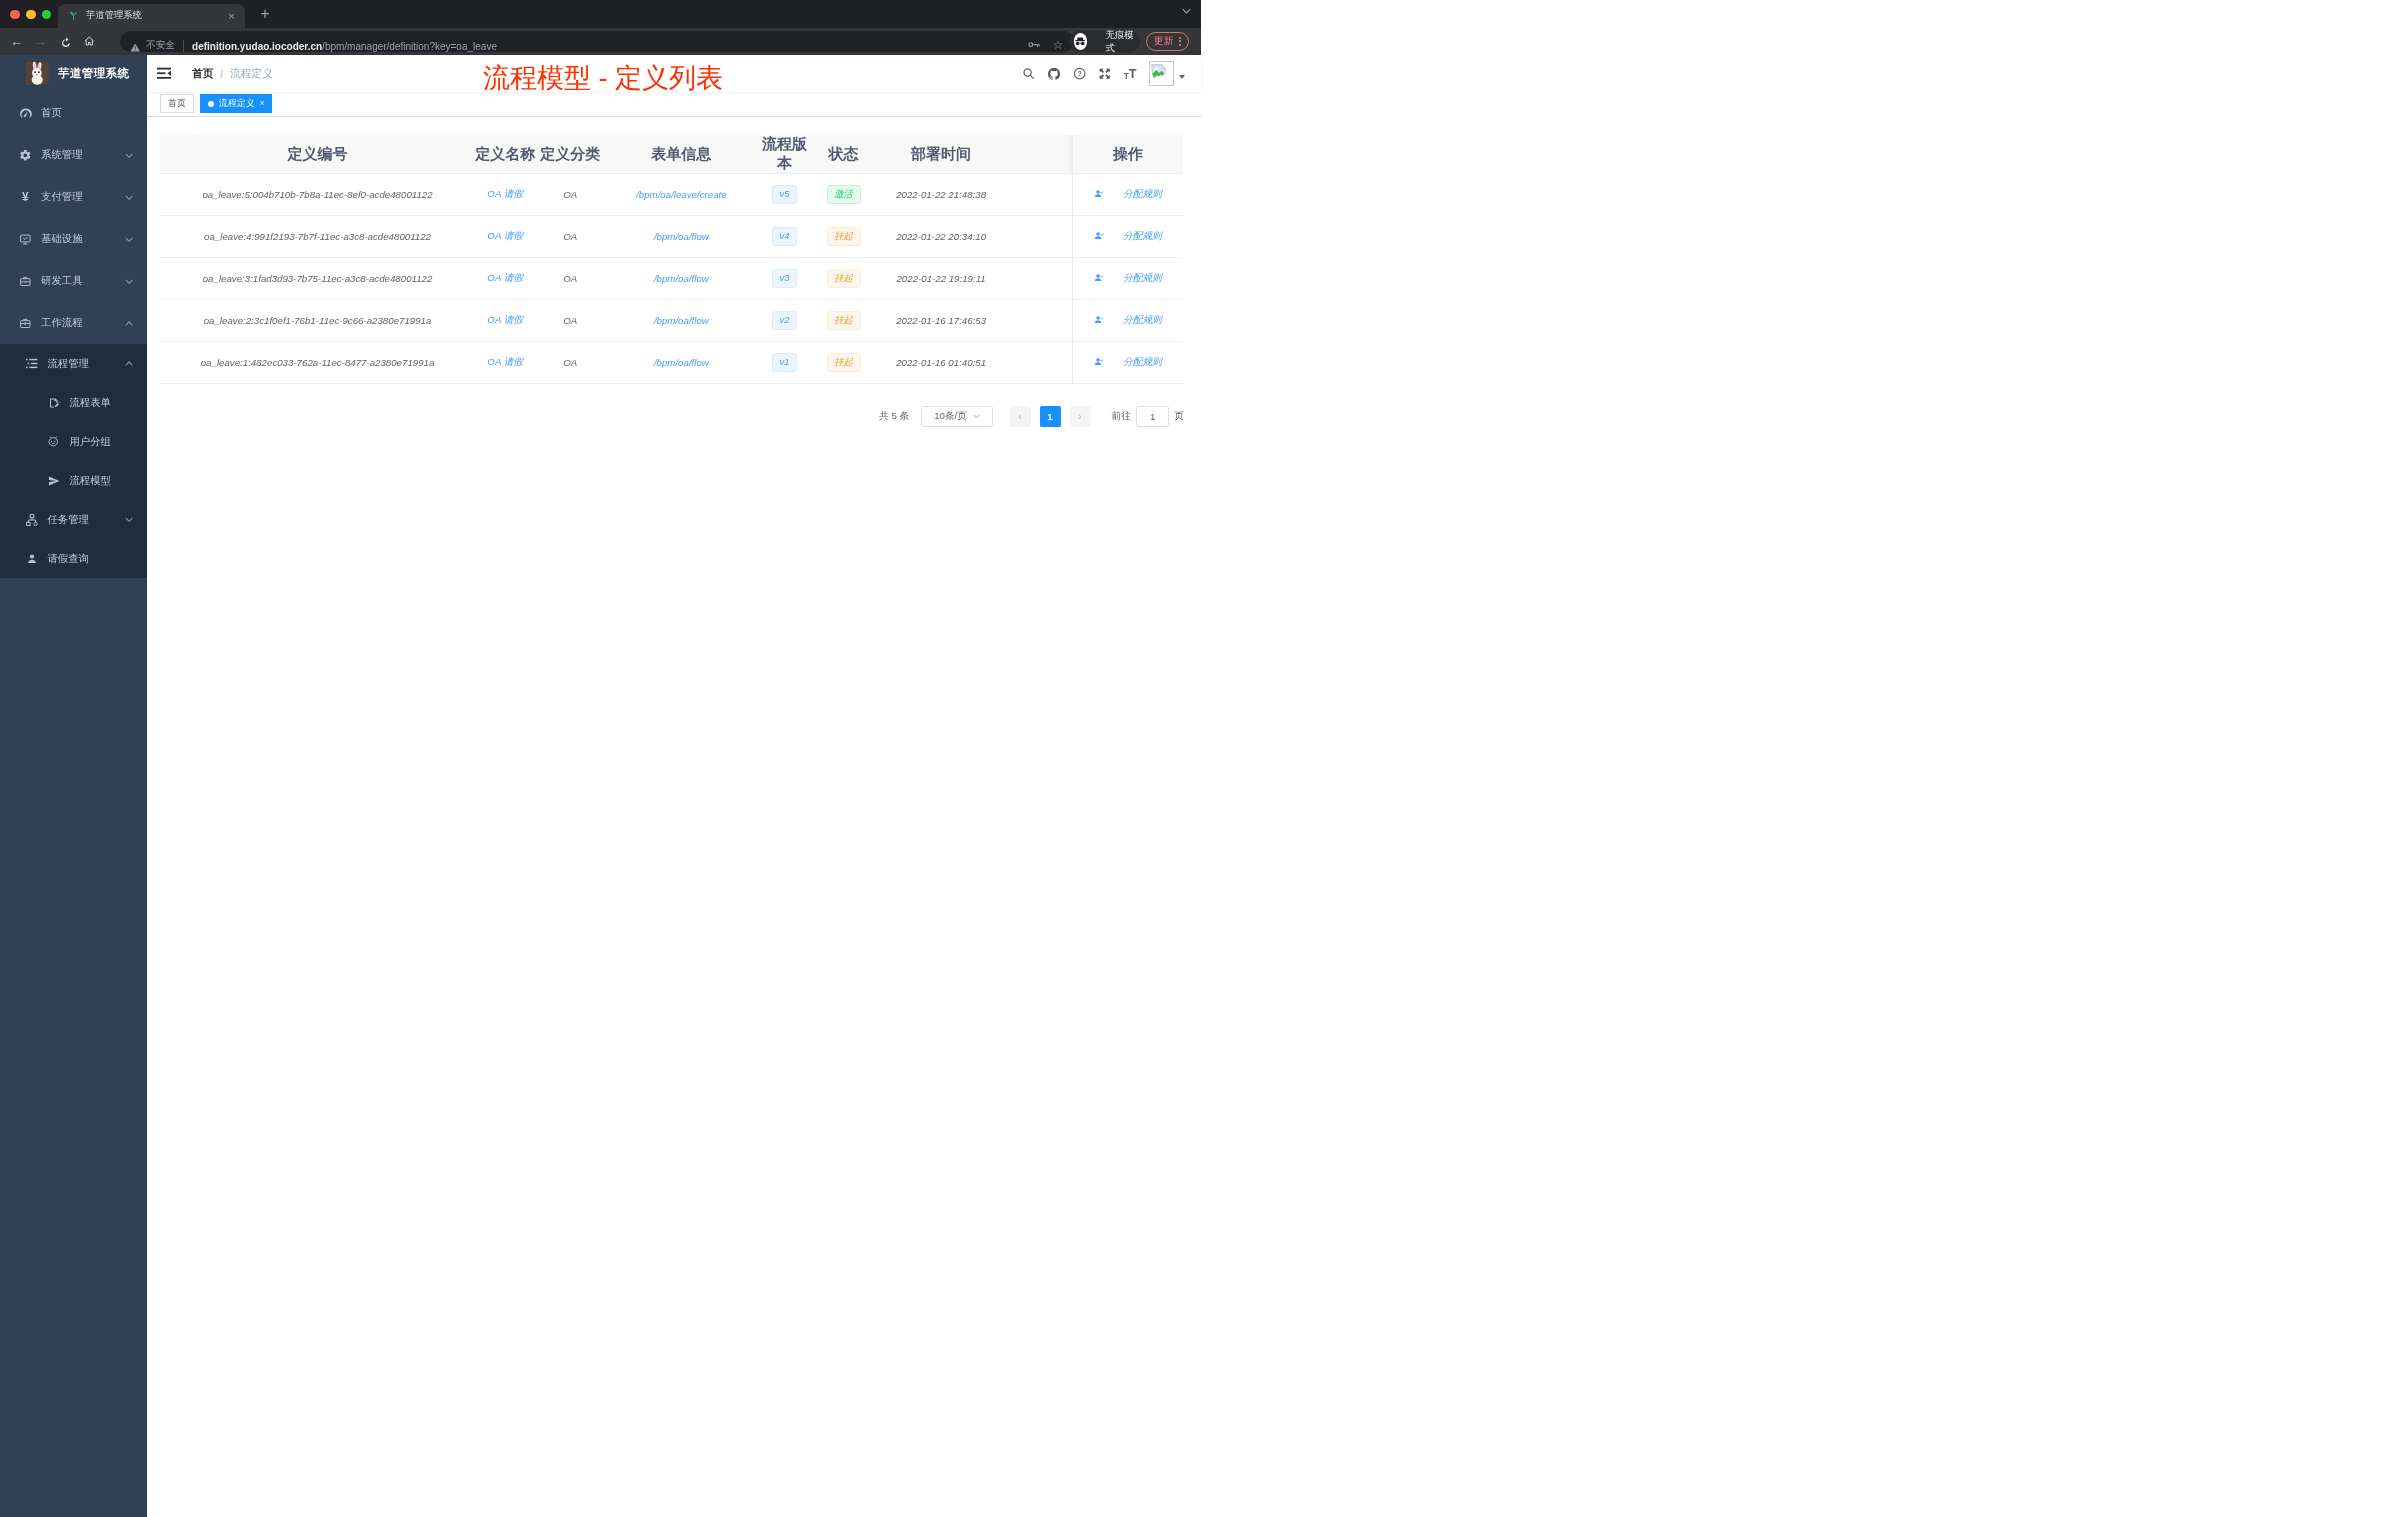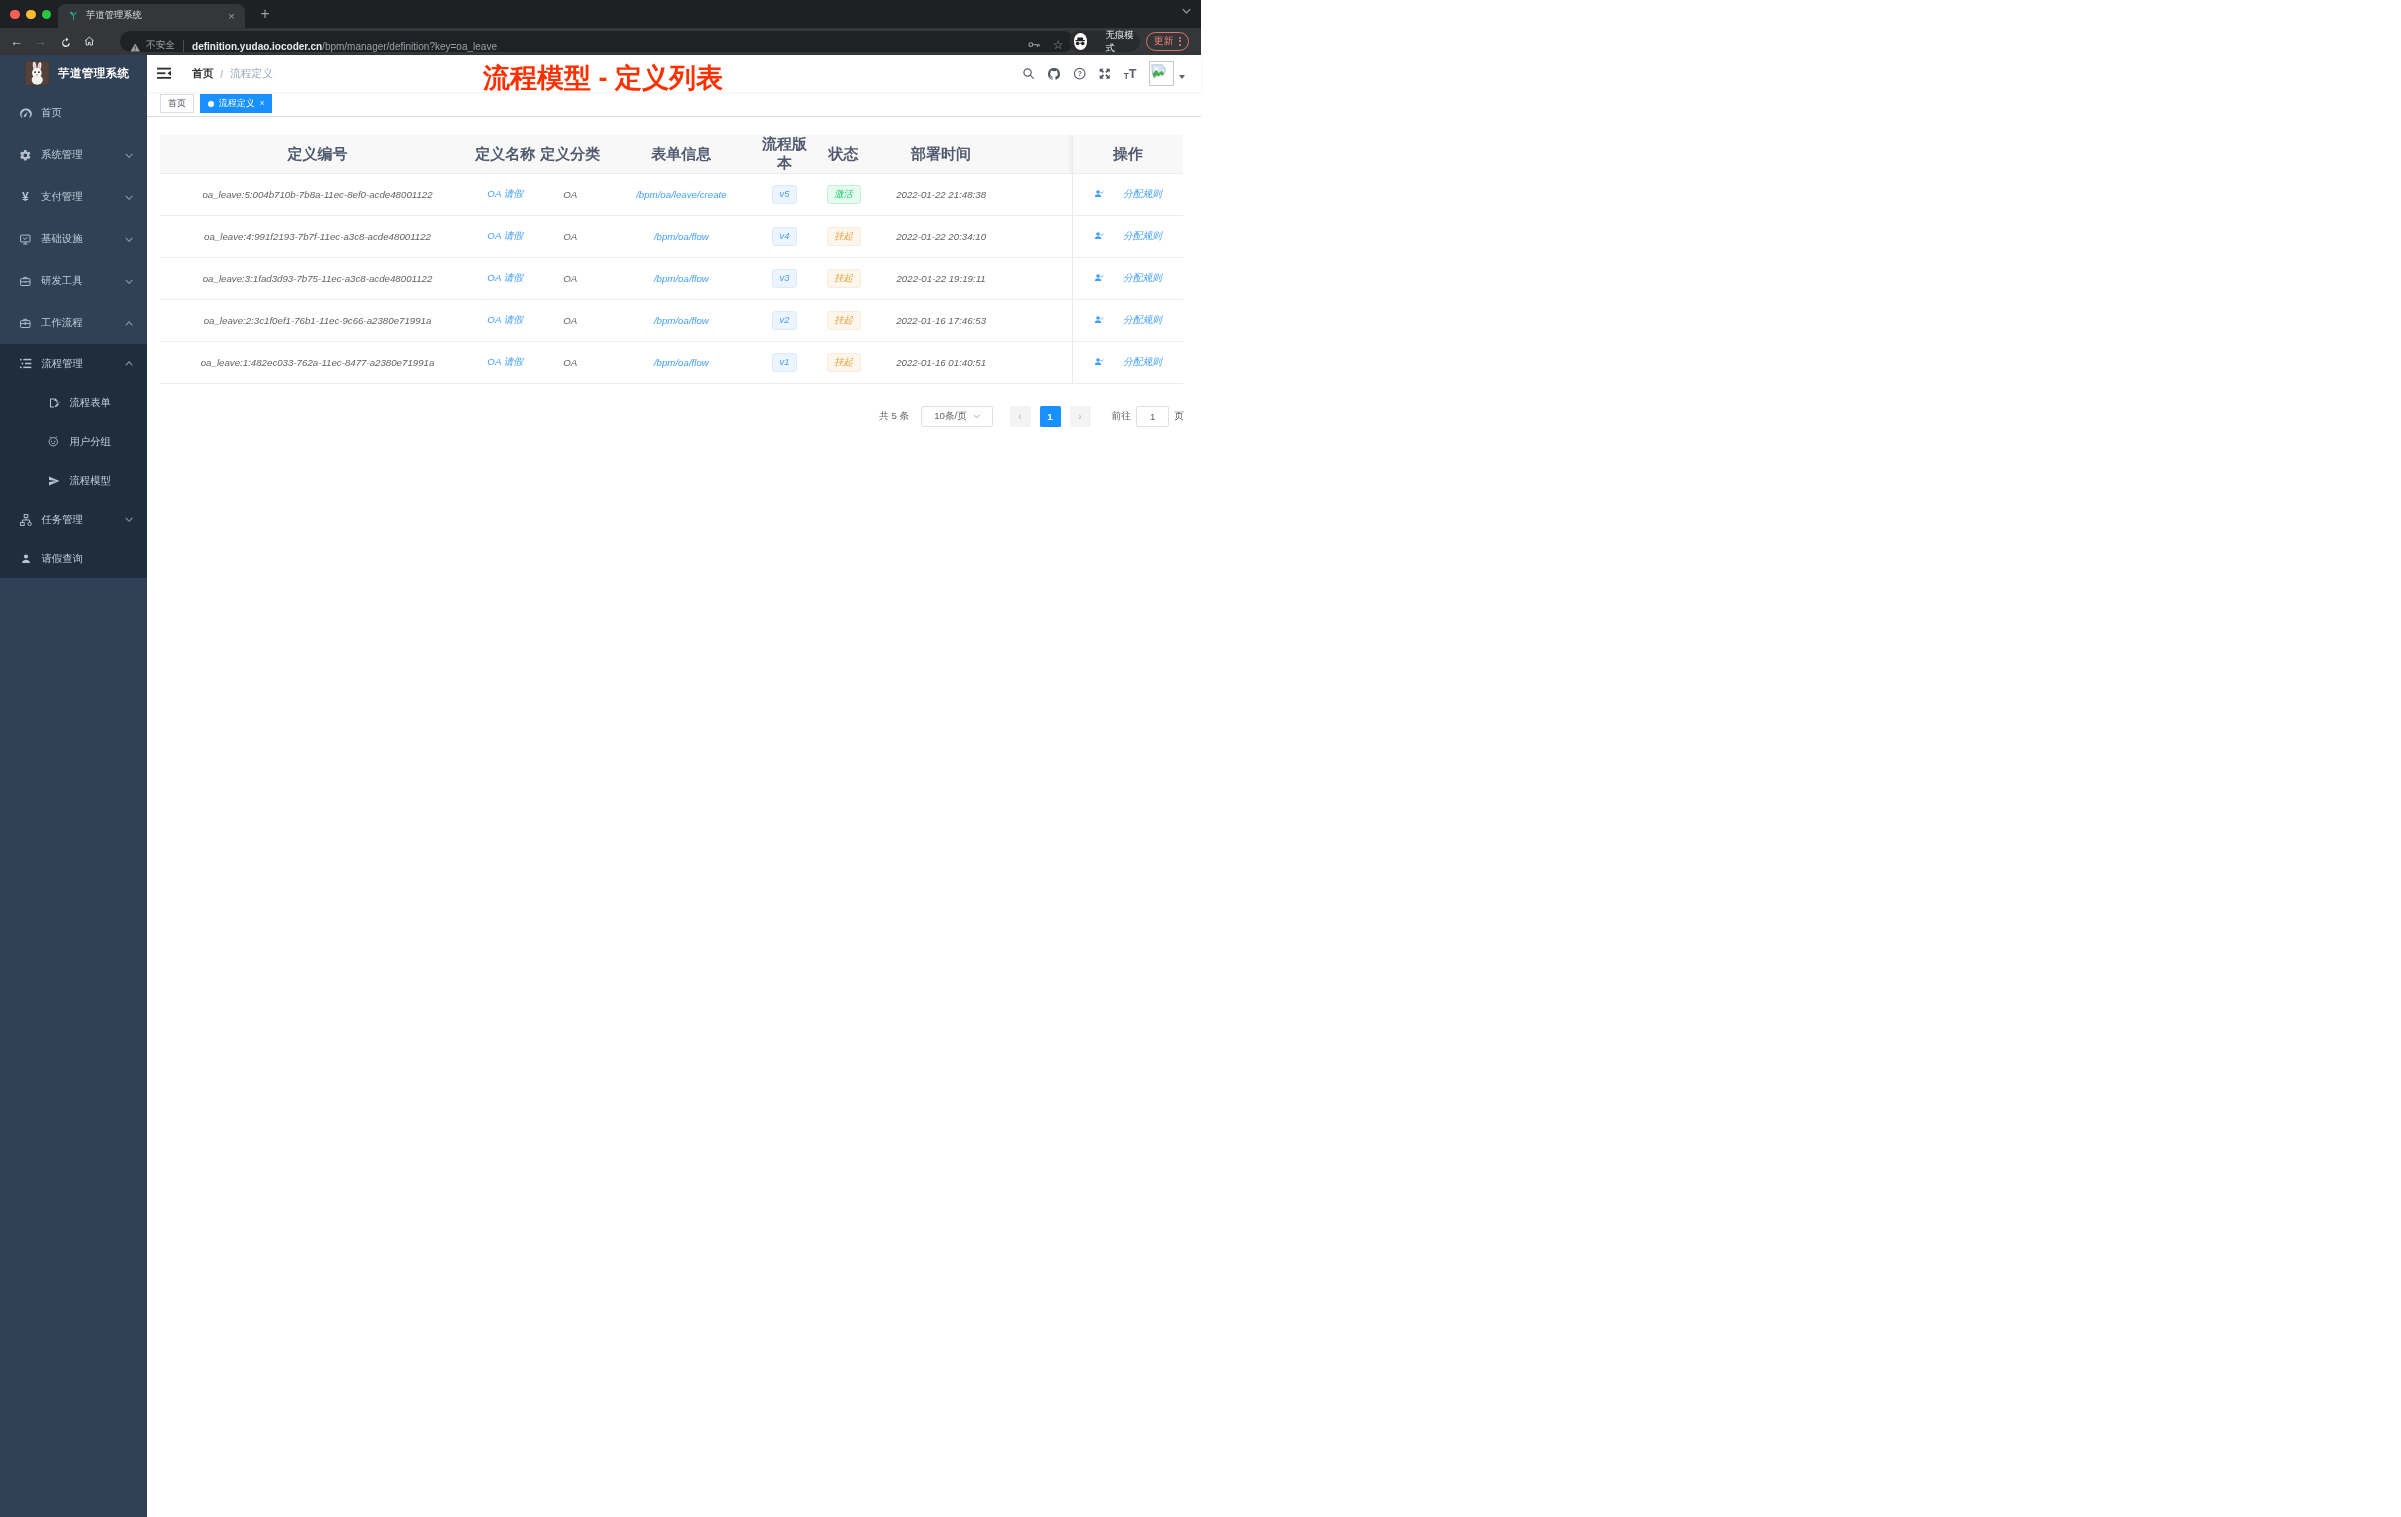--- a/index.html
+++ b/index.html
@@ -43,31 +43,31 @@
   
   .app { position:absolute; top:55px; left:0; width:1201px; bottom:0; }
   .sidebar { position:absolute; left:0; top:0; bottom:0; width:147px; background:#304156; }
   .logo-row { height:37px; display:flex; align-items:center; padding-left:24.5px; gap:9px; }
   .logo-title { color:#fff; font-size:11.5px; font-weight:bold; letter-spacing:0.4px; }
   .menu-item { height:42px; display:flex; align-items:center; padding-left:18.6px; position:relative;
     color:#bfcbd9; font-size:10.4px; cursor:default; }
   .menu-item .mi-icon { width:13.4px; display:flex; justify-content:center; margin-right:9px; }
   .chev { position:absolute; right:13.4px; top:50%; margin-top:-2.2px; }
   .submenu { background:#1f2d3d; }
-  .submenu .menu-item { height:39px; padding-left:19px; }
+  .submenu .menu-item { height:39px; padding-left:25px; }
   .submenu .menu-item.nested { padding-left:47px; }
 
   .main { position:absolute; left:147px; top:0; right:0; bottom:0; background:#fff; }
   .navbar { position:relative; height:37px; background:#fff; box-shadow:0 0.7px 3px rgba(0,21,41,.08); z-index:3; }
   .hamburger { position:absolute; left:10.4px; top:12px; }
   .breadcrumb { position:absolute; left:45px; top:0; height:37px; display:flex; align-items:center; font-size:10.8px; }
   .bc-current { color:#303133; font-weight:bold; }
   .bc-sep { color:#c0c4cc; margin:0 6.7px; font-weight:bold;}
   .bc-last { color:#97a8be; }
-  .annotation { position:absolute; left:336px; top:4.5px; font-size:27px; font-weight:700;
+  .annotation { position:absolute; left:336px; top:4.5px; font-size:27px; font-weight:400;
     white-space:nowrap; z-index:5; }
   .nav-right { position:absolute; right:0; top:0; height:37px; display:flex; align-items:center;
     gap:12px; padding-right:16.3px; }
   .nav-icon { display:flex; align-items:center; justify-content:center; color:#5a5e66; }
   .font-ic { color:#5a5e66; font-weight:bold; display:flex; align-items:flex-end; }
   .font-ic .t1{font-size:8.2px;} .font-ic .t2{font-size:12.6px;}
   .avatar-wrap { display:flex; align-items:center; gap:5.2px; }
   .avatar-box { width:25px; height:25px; border:0.7px solid #c8c8c8; background:#fff; display:flex;
     align-items:flex-start; padding:1.5px; }
   .caret-down { width:0; height:0; border-left:3.7px solid transparent; border-right:3.7px solid transparent;

